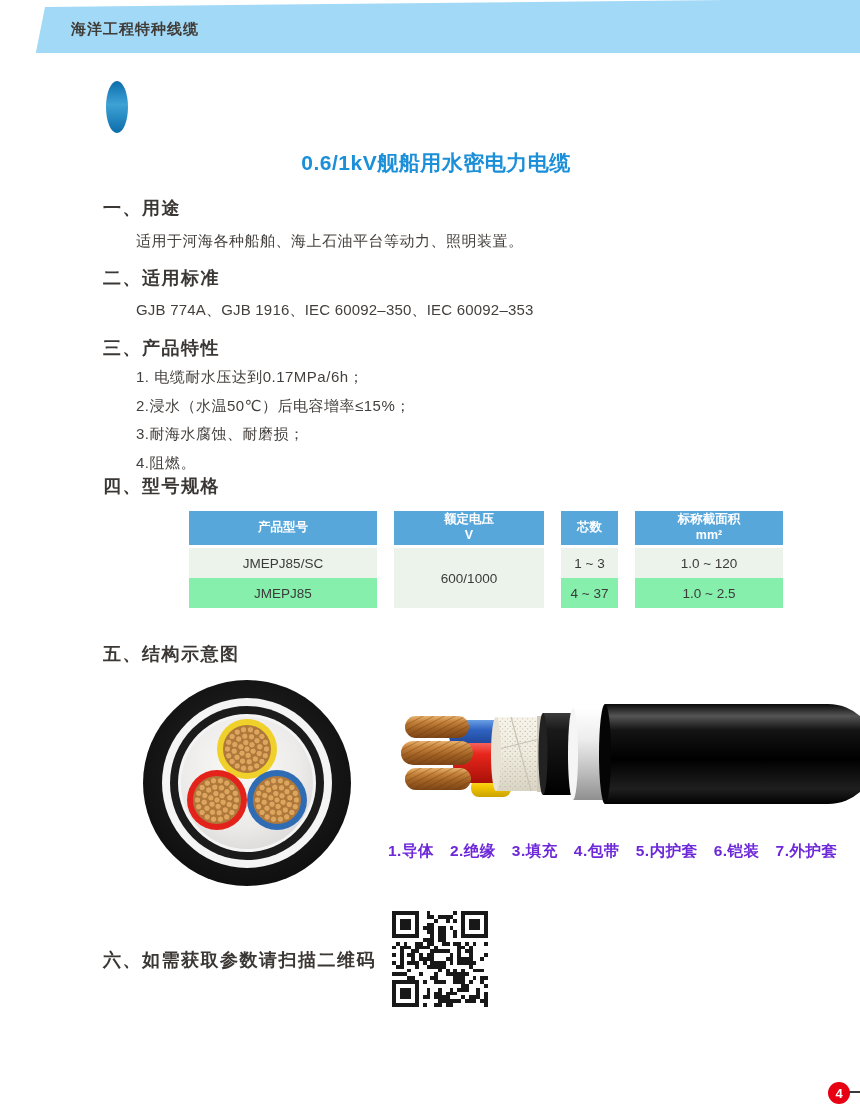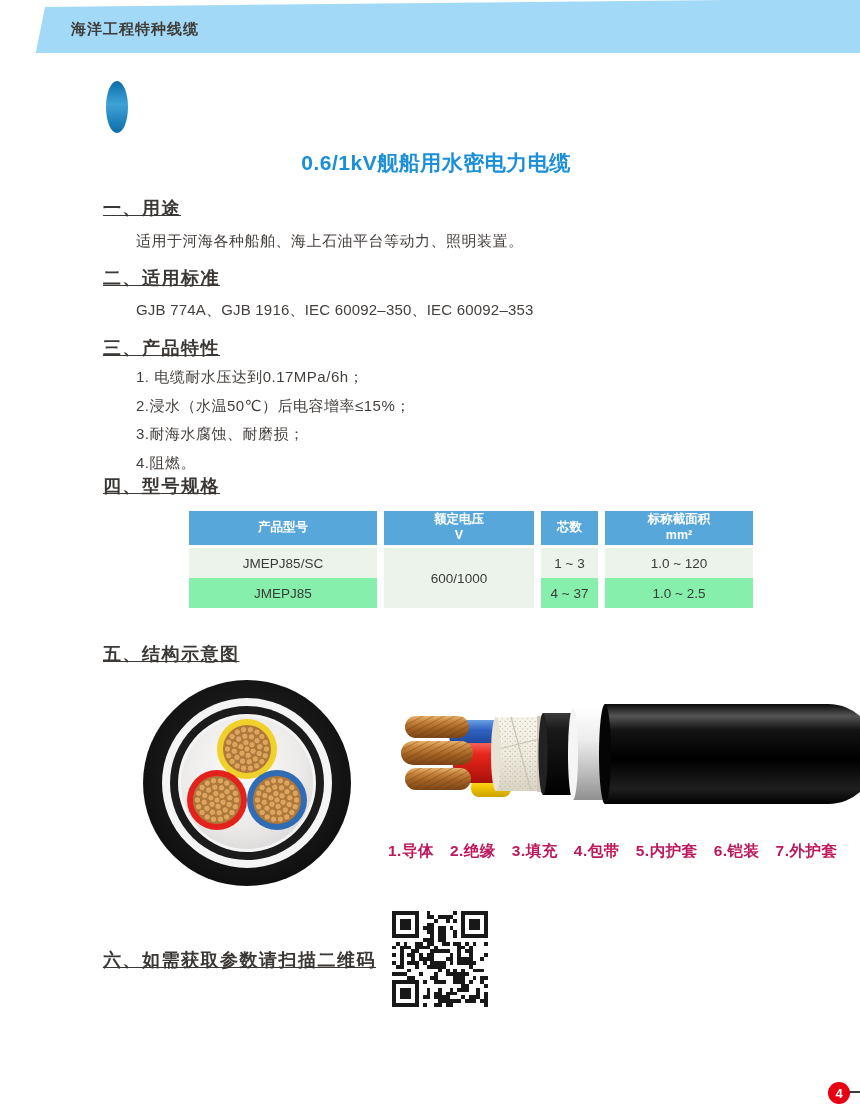--- a/index.html
+++ b/index.html
@@ -18,39 +18,39 @@
            display:flex;align-items:center;justify-content:center;}
   .endcap{position:absolute;left:67px;top:78px;width:28px;height:58px;border-radius:50%;
           box-sizing:border-box;border:3px solid #fff;
           background:linear-gradient(180deg,#0c6da9 0%,#3ea2d6 45%,#0c6da9 100%);z-index:2;}
   .banner-title{font-size:31px;font-weight:bold;color:#e60012;letter-spacing:0.55em;text-indent:0.55em;
         text-shadow:2px 0 0 #fff,-2px 0 0 #fff,0 2px 0 #fff,0 -2px 0 #fff,
                     1.5px 1.5px 0 #fff,-1.5px 1.5px 0 #fff,1.5px -1.5px 0 #fff,-1.5px -1.5px 0 #fff;}
   .subtitle{position:absolute;left:0;top:149px;width:800px;text-align:center;
             font-size:21px;font-weight:bold;color:#1b8fd8;letter-spacing:0.5px;}
 
-  .h{position:absolute;left:67px;font-size:18px;font-weight:bold;color:#3b3734;letter-spacing:1.5px;text-decoration:underline;}
+  .h{position:absolute;left:67px;font-size:18px;font-weight:bold;color:#3b3734;letter-spacing:1.5px;}
   .body-text{position:absolute;left:100px;font-size:15px;color:#433f3c;letter-spacing:0.5px;}
   .feature-list{position:absolute;left:100px;top:363px;font-size:15px;color:#433f3c;line-height:28.5px;letter-spacing:0.5px;}
 
   
   .spec-table{position:absolute;left:153px;top:511px;display:grid;
               grid-template-columns:188px 150px 57px 148px;
-              grid-template-rows:34px 3px 30px 30px;column-gap:7px;background:#fff;}
+              grid-template-rows:34px 3px 30px 30px;column-gap:17px;background:#fff;}
   .th{background:#58a7db;color:#fff;font-size:12.5px;font-weight:bold;
       display:flex;flex-direction:column;align-items:center;justify-content:center;line-height:1.25;grid-row:1;}
   .td{display:flex;align-items:center;justify-content:center;font-size:13.5px;color:#3b3b3b;}
   .row-a{background:#ebf3ea;}
   .row-b{background:#86efac;}
 
   
   .cross-section{position:absolute;left:104px;top:678px;}
   .cable3d{position:absolute;left:363px;top:700px;}
   .structure-caption{position:absolute;left:352px;top:841px;width:470px;white-space:nowrap;
-                     font-size:15.5px;font-weight:bold;color:#be185d;letter-spacing:0.5px;}
+                     font-size:15.5px;font-weight:bold;color:#6d28d9;letter-spacing:0.5px;}
 
   
   .qr{position:absolute;left:356px;top:911px;width:96px;height:96px;background:#fff;}
 
   
   .footer-rule{position:absolute;left:811px;top:1091px;width:49px;height:2px;background:#3a3a3a;}
   .page-badge{position:absolute;left:792px;top:1082px;width:22px;height:22px;border-radius:50%;
               background:#e60012;display:flex;align-items:center;justify-content:center;
               color:#fff;font-size:13px;font-weight:bold;z-index:2;}
 </style>

